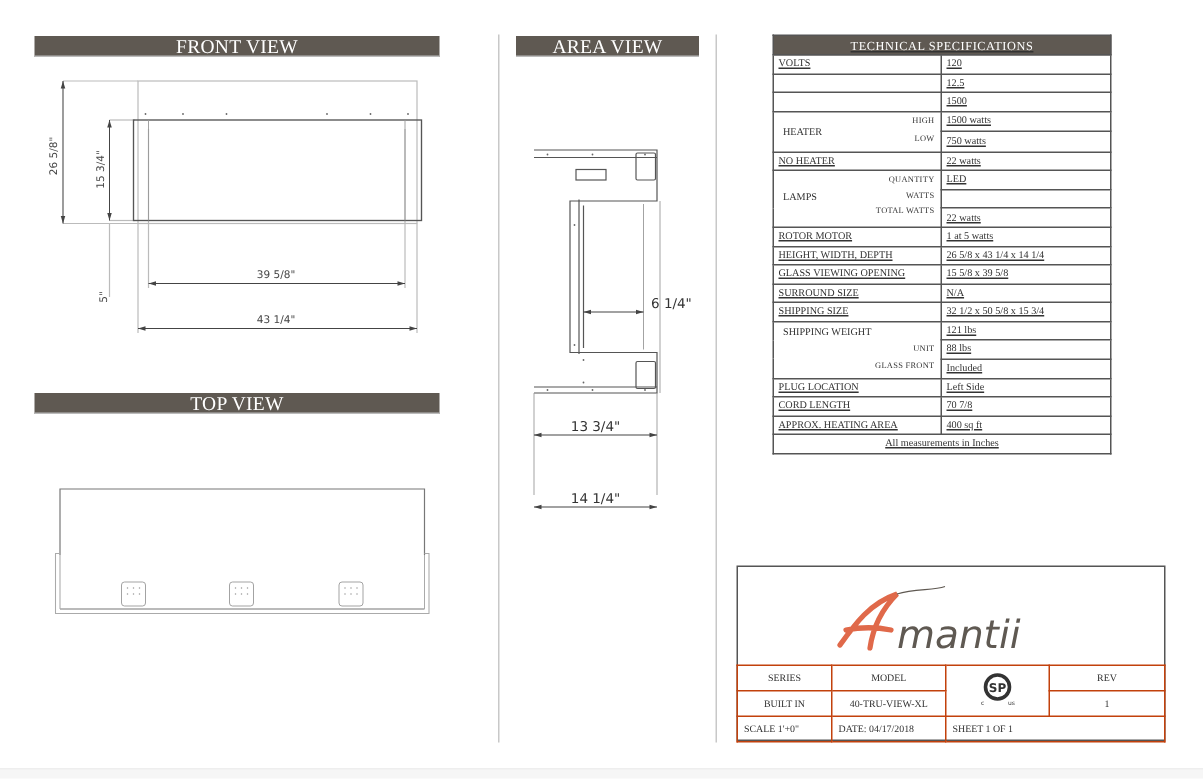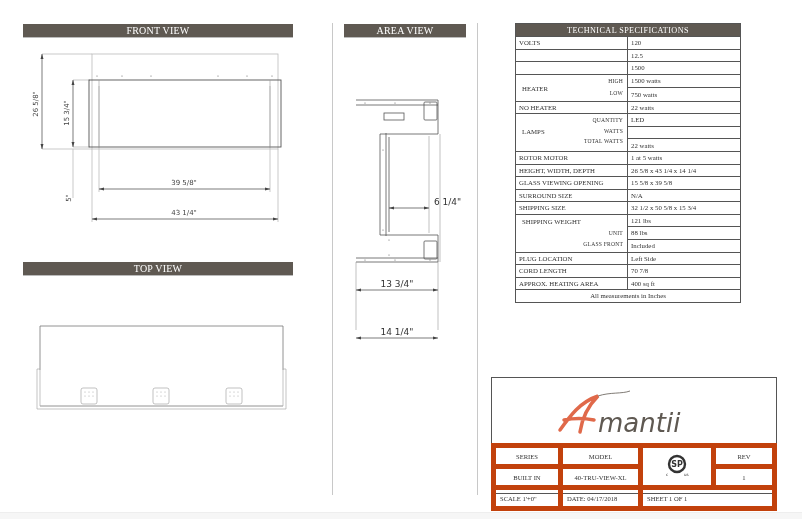--- a/index.html
+++ b/index.html
@@ -1,32 +1,32 @@
 <!DOCTYPE html>
 <html><head>
 <meta charset="utf-8">
 <style>
   html,body{margin:0;padding:0;}
   body{width:802px;height:519px;background:#fff;position:relative;overflow:hidden;font-family:"Liberation Serif","DejaVu Serif",serif;color:#333;}
   .abs{position:absolute;}
-  .hdr{position:absolute;height:13px;background:#5f5952;color:#fff;font-size:10px;text-align:center;line-height:13px;letter-spacing:0.2px;border-bottom:1px solid #bbb;}
+  .hdr{position:absolute;height:13px;background:#5f5952;color:#fff;font-size:13px;text-align:center;line-height:13px;letter-spacing:0.2px;border-bottom:1px solid #bbb;}
   .vline{position:absolute;width:1px;background:#c8c8c8;}
   .footer-bar{position:absolute;left:0;top:512px;width:802px;height:7px;background:#f6f6f6;border-top:1px solid #eee;}
   svg text{font-family:"DejaVu Sans",sans-serif;}
   
-  table.spec{position:absolute;left:515px;top:23px;width:226px;border-collapse:collapse;font-size:6.8px;color:#333;}
+  table.spec{position:absolute;left:515px;top:23px;width:226px;border-collapse:collapse;font-size:6.8px;color:#333;text-decoration:underline;}
   table.spec td{border:1px solid #555;height:11.5px;padding:0 3px;vertical-align:middle;white-space:nowrap;}
   table.spec td.lbl{width:105px;}
   table.spec .sub{font-size:5.6px;text-align:right;letter-spacing:0.2px;}
   table.spec .title{background:#5f5952;color:#fff;text-align:center;font-size:8.2px;height:12px;letter-spacing:0.4px;}
   table.spec .foot{text-align:center;}
   
   .tb{position:absolute;left:491px;top:377px;width:286px;height:117px;border:1px solid #555;box-sizing:border-box;}
   table.tbt{position:absolute;left:491px;top:443px;width:286px;border-collapse:collapse;font-size:6.6px;color:#333;}
-  table.tbt td{border:5px solid #c2410c;height:16px;text-align:center;padding:0 2px;white-space:nowrap;}
+  table.tbt td{border:1px solid #c2410c;height:16px;text-align:center;padding:0 2px;white-space:nowrap;}
   table.tbt td.left{text-align:left;padding-left:4px;}
 </style>
 </head>
 <body>
 
 <div class="hdr" style="left:23px;top:24px;width:270px;">FRONT VIEW</div>
 <div class="hdr" style="left:344px;top:24px;width:122px;">AREA VIEW</div>
 <div class="hdr" style="left:23px;top:262px;width:270px;">TOP VIEW</div>
 
 <div class="vline" style="left:332px;top:23px;height:472px;"></div>

